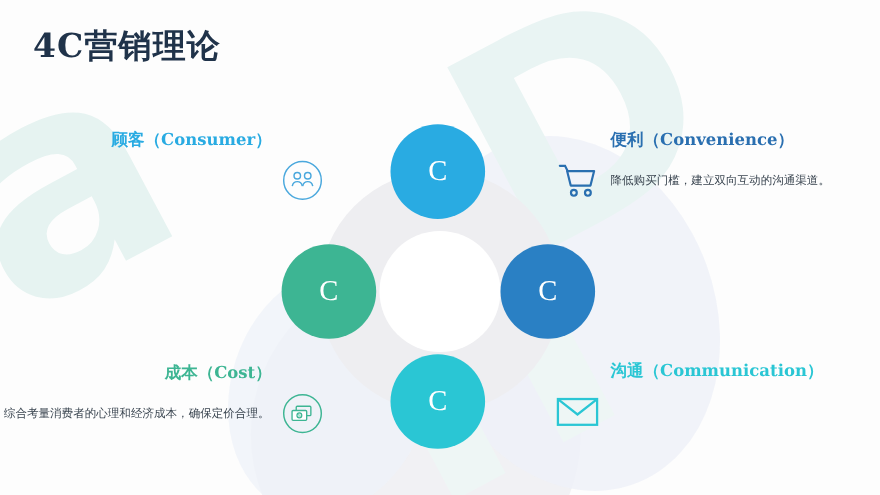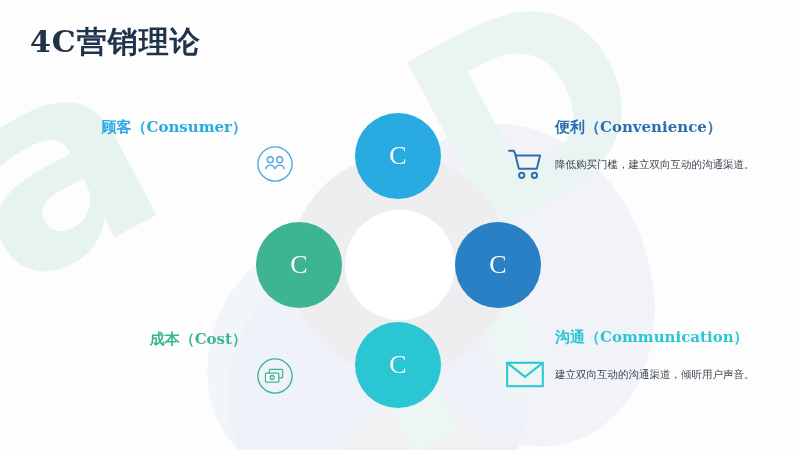--- a/index.html
+++ b/index.html
@@ -260,20 +260,21 @@
           <circle cx="30" cy="30" r="2.8" fill="none" stroke="#2a6fb0" stroke-width="2.1"></circle>
         </svg>
       </div>
       <div class="block-desc">降低购买门槛，建立双向互动的沟通渠道。</div>
     </div>
   </div>
 
   <div class="block left blk-cost">
     <div class="block-head" style="color: rgb(61, 181, 147);">成本（Cost）</div>
     <div class="block-body-row">
+      <div class="block-desc">综合考量消费者的心理和经济成本，确保定价合理。</div>
       <div class="icon-box">
         <svg width="38" height="38" viewBox="0 0 40 40">
           <circle cx="20" cy="20" r="18" fill="none" stroke="#3db593" stroke-width="1.4"></circle>
           <rect x="14" y="13" width="14" height="9" rx="1" fill="none" stroke="#3db593" stroke-width="1.3"></rect>
           <rect x="10" y="17" width="14" height="9.5" rx="1" fill="#ffffff" stroke="#3db593" stroke-width="1.3"></rect>
           <circle cx="17" cy="21.7" r="2.3" fill="none" stroke="#3db593" stroke-width="1.2"></circle>
           <text x="17" y="23.2" font-size="4.4" fill="#3db593" text-anchor="middle" font-family="sans-serif">S</text>
         </svg>
       </div>
     </div>
@@ -281,17 +282,16 @@
 
   <div class="block right blk-communication">
     <div class="block-head" style="color: rgb(42, 198, 212);">沟通（Communication）</div>
     <div class="block-body-row">
       <div class="icon-box">
         <svg width="40" height="30" viewBox="0 0 42 32">
           <rect x="2" y="4" width="38" height="25" fill="none" stroke="#2ac6d4" stroke-width="2.2"></rect>
           <path d="M2 4 L21 19 L40 4" fill="none" stroke="#2ac6d4" stroke-width="2.2"></path>
         </svg>
       </div>
-      <div class="block-desc">建立双向互动的沟通渠道，倾听用户声音。</div>
     </div>
   </div>
 
 </div>
 
 </body></html>

